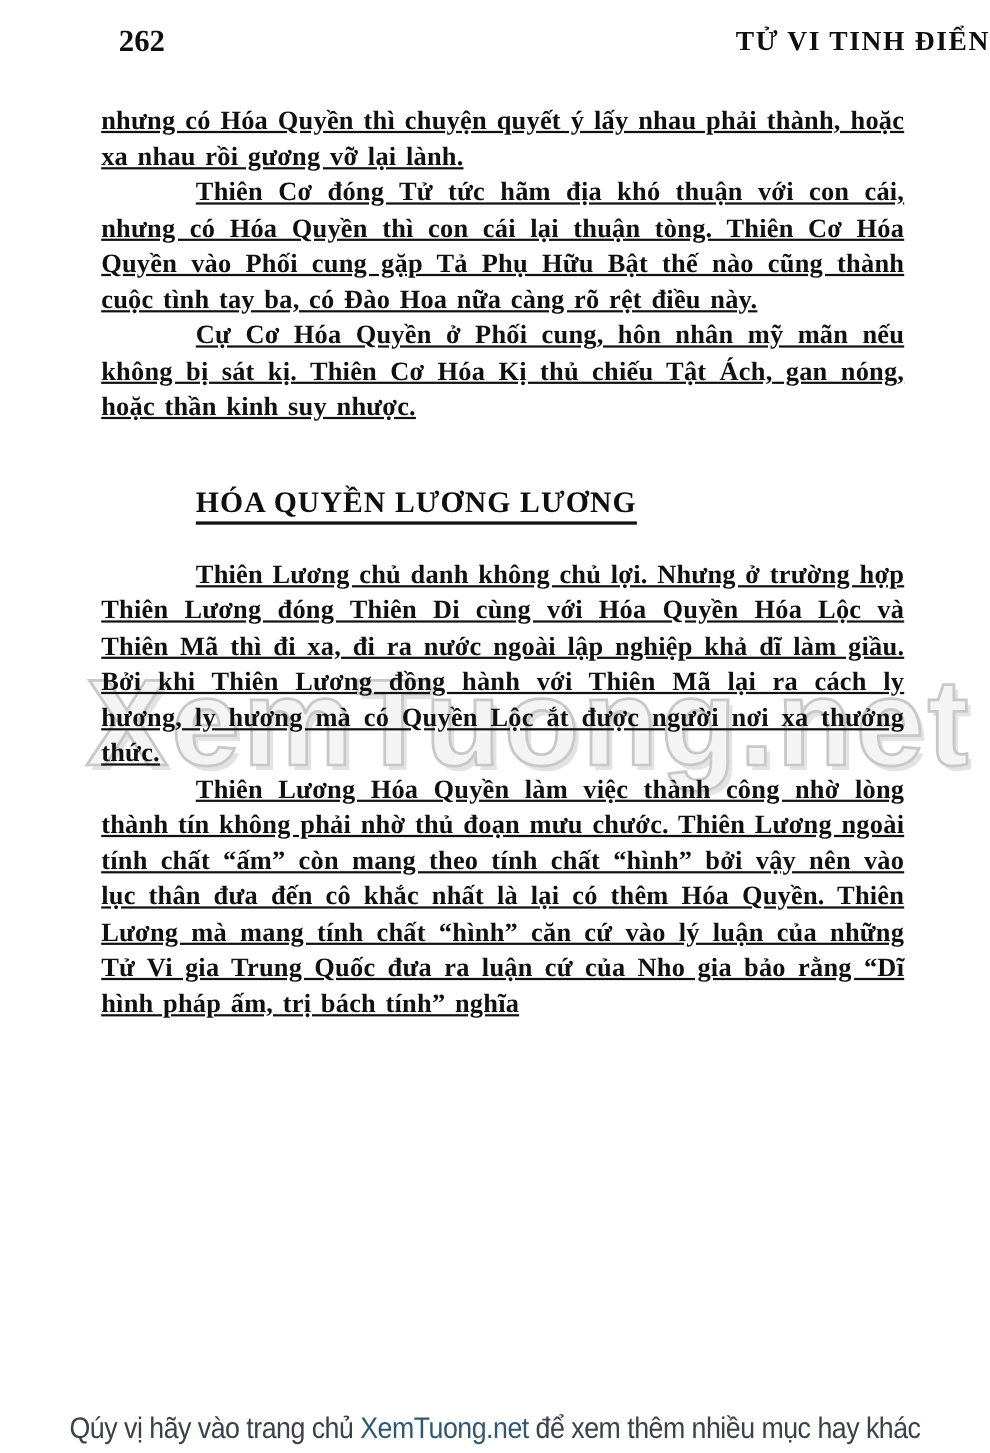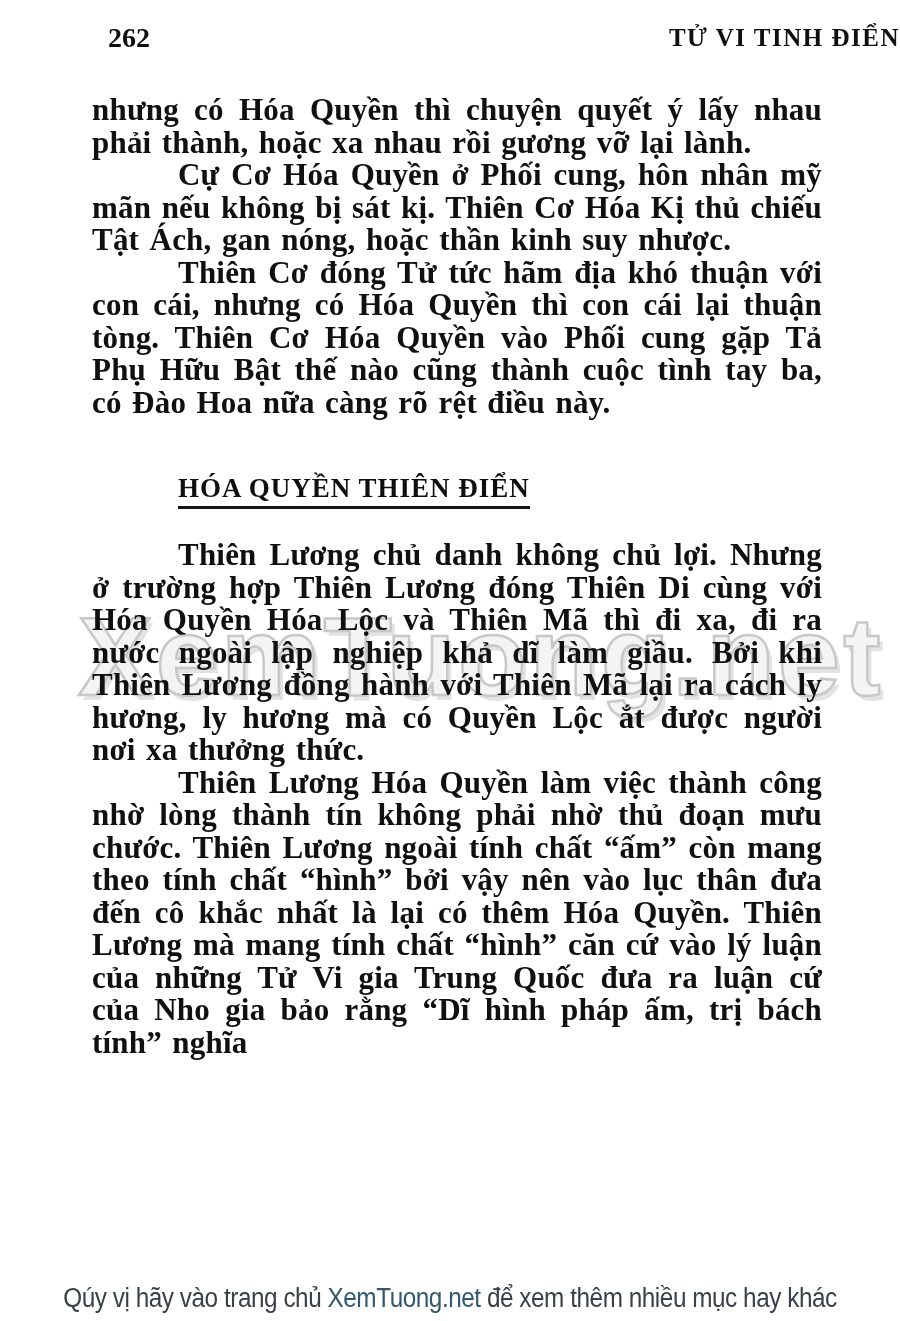--- a/index.html
+++ b/index.html
@@ -24,26 +24,27 @@
     color:#0f0f0f;
   }
 
   
   .text-block {
     position:absolute; left:92px; top:94px; width:730px;
     z-index:2;
   }
   .para {
     margin:0;
-    font-size:31px; line-height:32.5px;
+    font-size:24px; line-height:32.5px;
     font-weight:700;
     color:#101010;
     text-align:justify;
     word-spacing:2.5px;
     letter-spacing:0.2px;
+    text-decoration:underline;
   }
   .para.indent { text-indent:86px; }
 
   .section-heading-wrap { margin:54px 0 30px 86px; }
   .section-heading {
     display:inline-block;
     font-size:27px; font-weight:700; letter-spacing:1px;
     color:#0f0f0f;
     border-bottom:3px solid #141414;
     padding-bottom:2px;
@@ -86,26 +87,26 @@
   <div class="page-number">262</div>
 
   <div class="running-title">TỬ VI TINH ĐIỂN</div>
 
   <div class="watermark">XemTuong.net</div>
 
   <div class="text-block">
 
     <p class="para">nhưng có Hóa Quyền thì chuyện quyết ý lấy nhau phải thành, hoặc xa nhau rồi gương vỡ lại lành.</p>
 
+    <p class="para indent">Thiên Cơ đóng Tử tức hãm địa khó thuận với con cái, nhưng có Hóa Quyền thì con cái lại thuận tòng. Thiên Cơ Hóa Quyền vào Phối cung gặp Tả Phụ Hữu Bật thế nào cũng thành cuộc tình tay ba, có Đào Hoa nữa càng rõ rệt điều này.</p>
+
     <p class="para indent">Cự Cơ Hóa Quyền ở Phối cung, hôn nhân mỹ mãn nếu không bị sát kị. Thiên Cơ Hóa Kị thủ chiếu Tật Ách, gan nóng, hoặc thần kinh suy nhược.</p>
 
-    <p class="para indent">Thiên Cơ đóng Tử tức hãm địa khó thuận với con cái, nhưng có Hóa Quyền thì con cái lại thuận tòng. Thiên Cơ Hóa Quyền vào Phối cung gặp Tả Phụ Hữu Bật thế nào cũng thành cuộc tình tay ba, có Đào Hoa nữa càng rõ rệt điều này.</p>
-
     <div class="section-heading-wrap">
-      <span class="section-heading">HÓA QUYỀN THIÊN ĐIỂN</span>
+      <span class="section-heading">HÓA QUYỀN LƯƠNG LƯƠNG</span>
     </div>
 
 
 
     <p class="para indent">Thiên Lương chủ danh không chủ lợi. Nhưng ở trường hợp Thiên Lương đóng Thiên Di cùng với Hóa Quyền Hóa Lộc và Thiên Mã thì đi xa, đi ra nước ngoài lập nghiệp khả dĩ làm giầu. Bởi khi Thiên Lương đồng hành với Thiên Mã lại ra cách ly hương, ly hương mà có Quyền Lộc ắt được người nơi xa thưởng thức.</p>
 
     <p class="para indent">Thiên Lương Hóa Quyền làm việc thành công nhờ lòng thành tín không phải nhờ thủ đoạn mưu chước. Thiên Lương ngoài tính chất “ấm” còn mang theo tính chất “hình” bởi vậy nên vào lục thân đưa đến cô khắc nhất là lại có thêm Hóa Quyền. Thiên Lương mà mang tính chất “hình” căn cứ vào lý luận của những Tử Vi gia Trung Quốc đưa ra luận cứ của Nho gia bảo rằng “Dĩ hình pháp ấm, trị bách tính” nghĩa</p>
 
   </div>
 

